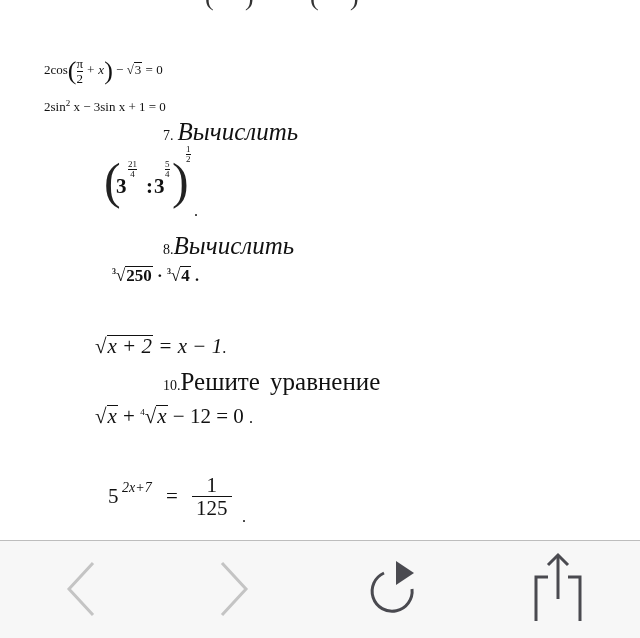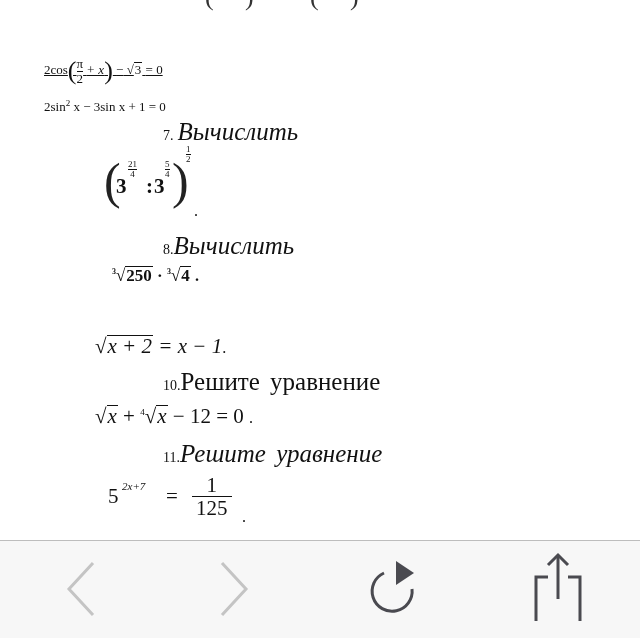--- a/index.html
+++ b/index.html
@@ -23,21 +23,21 @@
 </head>
 <body>
 
 <div class="doc">
 
   <span class="abs topbrk" style="left:205px;">(</span>
   <span class="abs topbrk" style="left:245px;">)</span>
   <span class="abs topbrk" style="left:310px;">(</span>
   <span class="abs topbrk" style="left:350px;">)</span>
 
-  <div class="abs m-small" style="left:44px; top:56px;text-decoration:underline;">
+  <div class="abs m-small" style="left:44px; top:56px;">
     <span>2cos</span><span style="font-size:26px;vertical-align:middle;">(</span><span class="frac"><span>π</span><span class="den">2</span></span>
     <span class="it">+ x</span><span style="font-size:26px;vertical-align:middle;">)</span>
     <span>−</span> √<span class="sqrt">3</span>
     <span>= 0</span>
   </div>
   <div class="abs m-small" style="left:44px; top:98px;">
     <span>2sin</span><sup style="font-size:9px;">2</sup><span> x − 3sin x + 1 = 0</span>
   </div>
 
   <div class="abs" style="left:163px; top:118px;">
@@ -84,26 +84,23 @@
     <span class="num">10.</span><span class="h-reg" style="word-spacing:4px;">Решите  уравнение</span>
   </div>
   <div class="abs m-big" style="left:95px; top:404px;">
     √<span class="sqrt it">x</span>
     <span>+</span>
     <sup style="font-size:9px;">4</sup>√<span class="sqrt it">x</span>
     <span>− 12 = 0</span>
     <span style="font-size:16px;">.</span>
   </div>
 
-  <div class="abs" style="left:163px; top:440px;">
-    <span class="num">11.</span><span class="h-it" style="word-spacing:4px;">Решите  уравнение</span>
-  </div>
   <div class="abs" style="left:108px; top:474px; height:56px;">
     <span class="abs m-big" style="left:0; top:10px;">5</span>
-    <span class="abs it" style="left:14px; top:6px; font-size:11px;">2x+7</span>
+    <span class="abs it" style="left:14px; top:6px; font-size:14px;">2x+7</span>
     <span class="abs m-big" style="left:58px; top:10px;">=</span>
     <span class="abs frac m-big" style="left:84px; top:0;">
         <span>1</span>
         <span class="den" style="padding:0 4px;">125</span>
       </span>
     <span class="abs" style="left:134px; top:34px; font-size:16px;">.</span>
   </div>
 </div>
 
 <div class="bottom-bar">

